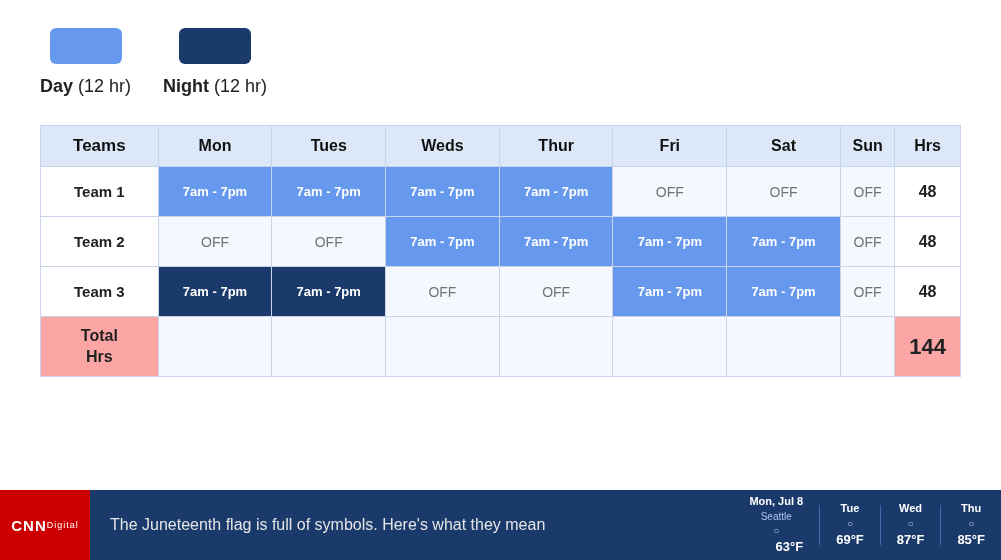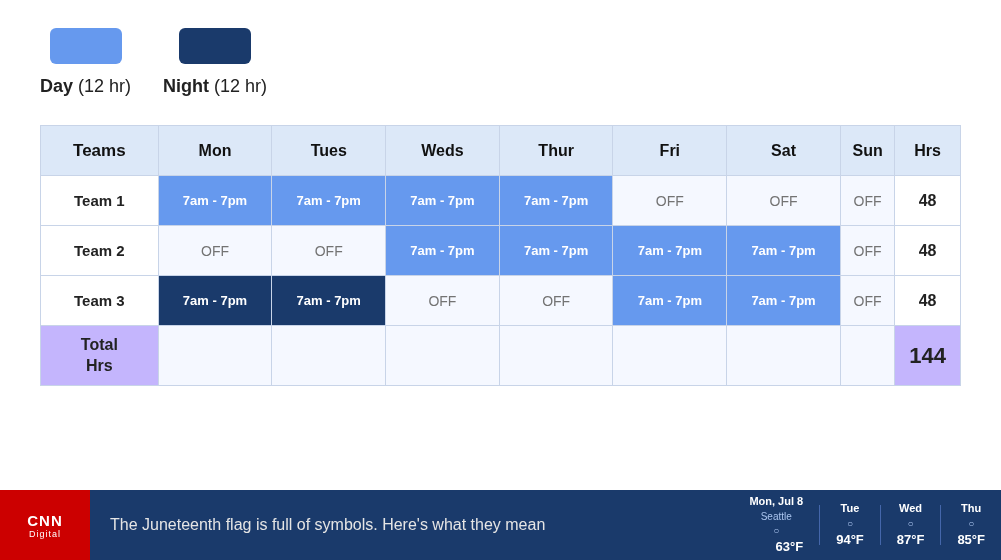--- a/index.html
+++ b/index.html
@@ -75,21 +75,21 @@
       border: 1px solid #c8d4e8;
       text-align: center;
       padding: 0;
     }
 
     .schedule-table thead th {
       background: #dce8f8;
       font-weight: 700;
       font-size: 16px;
       color: #111;
-      height: 50px;
+      height: 41px;
       vertical-align: middle;
     }
 
     .schedule-table thead th.col-teams {
       font-size: 17px;
     }
 
     .schedule-table tbody td {
       height: 50px;
       vertical-align: middle;
@@ -126,21 +126,21 @@
 
     .schedule-table tbody td.hrs {
       font-weight: 700;
       font-size: 16px;
       background: #fff;
     }
 
     .schedule-table .total-row td {
       font-weight: 700;
       font-size: 16px;
-      background: #c4b5fd;
+      background: #fca5a5;
       height: 60px;
       vertical-align: middle;
     }
 
     .schedule-table .total-row td.total-label {
       line-height: 1.3;
     }
 
     .schedule-table .total-row td.total-hrs-val {
       font-size: 22px;
@@ -154,21 +154,21 @@
       display: flex;
       align-items: center;
       flex-shrink: 0;
     }
 
     .cnn-logo {
       width: 90px;
       height: 70px;
       background: #cc0000;
       display: flex;
-      flex-direction: column;
+      flex-direction: row;
       align-items: center;
       justify-content: center;
       flex-shrink: 0;
     }
 
     .cnn-text {
       font-size: 15px;
       font-weight: 900;
       color: #fff;
       letter-spacing: 1px;
@@ -329,21 +329,21 @@
     <div class="day-label">Mon, Jul 8</div>
     <div class="location">Seattle</div>
     <div class="circle">○</div>
     <div class="temp">63°F</div>
   </div>
       <div class="weather-divider"></div>
       <div class="weather-item">
     <div class="day-label">Tue</div>
 
     <div class="circle">○</div>
-    <div class="temp">94°F</div>
+    <div class="temp">69°F</div>
   </div>
       <div class="weather-divider"></div>
       <div class="weather-item">
     <div class="day-label">Wed</div>
 
     <div class="circle">○</div>
     <div class="temp">87°F</div>
   </div>
       <div class="weather-divider"></div>
       <div class="weather-item">

